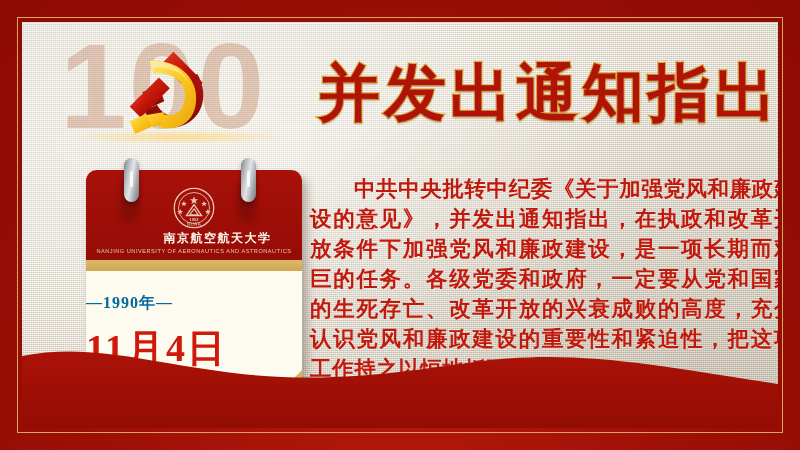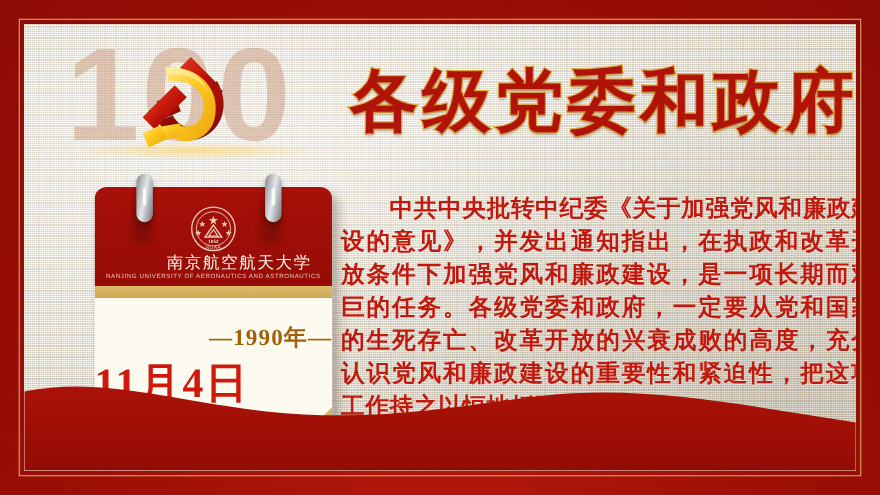--- a/index.html
+++ b/index.html
@@ -201,46 +201,46 @@
     width: 42px;
     height: 42px;
   }
   .logo-cn {
     position: absolute;
     left: 0; right: 0;
     top: 60px;
     text-align: center;
     color: #fdf6ec;
     font-family: "Liberation Serif", "DejaVu Serif", serif;
-    font-weight: 400;
-    font-size: 15px;
+    font-weight: 700;
+    font-size: 12px;
     letter-spacing: 1.5px;
     margin-left: 47px;
   }
   .logo-en {
     position: absolute;
     left: 0; right: 0;
     top: 79px;
     text-align: center;
     color: rgba(255,235,220,0.80);
     font-family: "Liberation Sans", sans-serif;
     font-size: 3.6px;
     letter-spacing: 0.35px;
     transform: scale(1.55);
   }
 
   .cal-year {
     position: absolute;
     left: 0; right: 0;
     top: 22px;
-    text-align: right;
-    color: #a16207;
-    font-family: "Liberation Serif", "DejaVu Serif", serif;
-    font-weight: 700;
-    font-size: 21px;
+    text-align: left;
+    color: #0369a1;
+    font-family: "Liberation Serif", "DejaVu Serif", serif;
+    font-weight: 700;
+    font-size: 16px;
     letter-spacing: 1px;
   }
   .cal-day {
     position: absolute;
     left: 0; right: 0;
     top: 52px;
     color: #cf190d;
     font-family: "Liberation Serif", "DejaVu Serif", serif;
     font-weight: 700;
     font-size: 38px;
@@ -304,21 +304,21 @@
         <path d="M14 56 L40 30 L52 42 L26 68 Z" fill="url(#gRed)"></path>
         <path d="M8 62 L20 50 L32 62 L20 74 Z" fill="url(#gRed)"></path>
 
         <path d="M30 12 C62 10 86 32 80 62 C76 82 56 90 40 84 L44 70 C56 74 66 68 68 56 C72 36 56 24 34 26 Z" fill="url(#gGold)"></path>
         <path d="M42 82 L18 88 L22 72 L46 68 Z" fill="url(#gGold)"></path>
         <path d="M8 78 L26 70 L32 84 L14 92 Z" fill="url(#gGold)"></path>
         <path d="M30 12 C52 11 70 22 74 40 C70 26 54 18 32 20 Z" fill="#fff3b8" opacity="0.55"></path>
       </svg>
     </div>
 
-    <div class="title">各级党委和政府</div>
+    <div class="title">并发出通知指出</div>
 
     <div class="body-text">中共中央批转中纪委《关于加强党风和廉政建设的意见》，并发出通知指出，在执政和改革开放条件下加强党风和廉政建设，是一项长期而艰巨的任务。各级党委和政府，一定要从党和国家的生死存亡、改革开放的兴衰成败的高度，充分认识党风和廉政建设的重要性和紧迫性，把这项工作持之以恒地抓下去。</div>
 
     <div class="cal-wrap">
       <div class="ring-shadow ring-shadow-1"></div>
       <div class="ring-shadow ring-shadow-2"></div>
 
       <div class="cal-card">
         <div class="cal-head">
           <div class="logo-seal">

